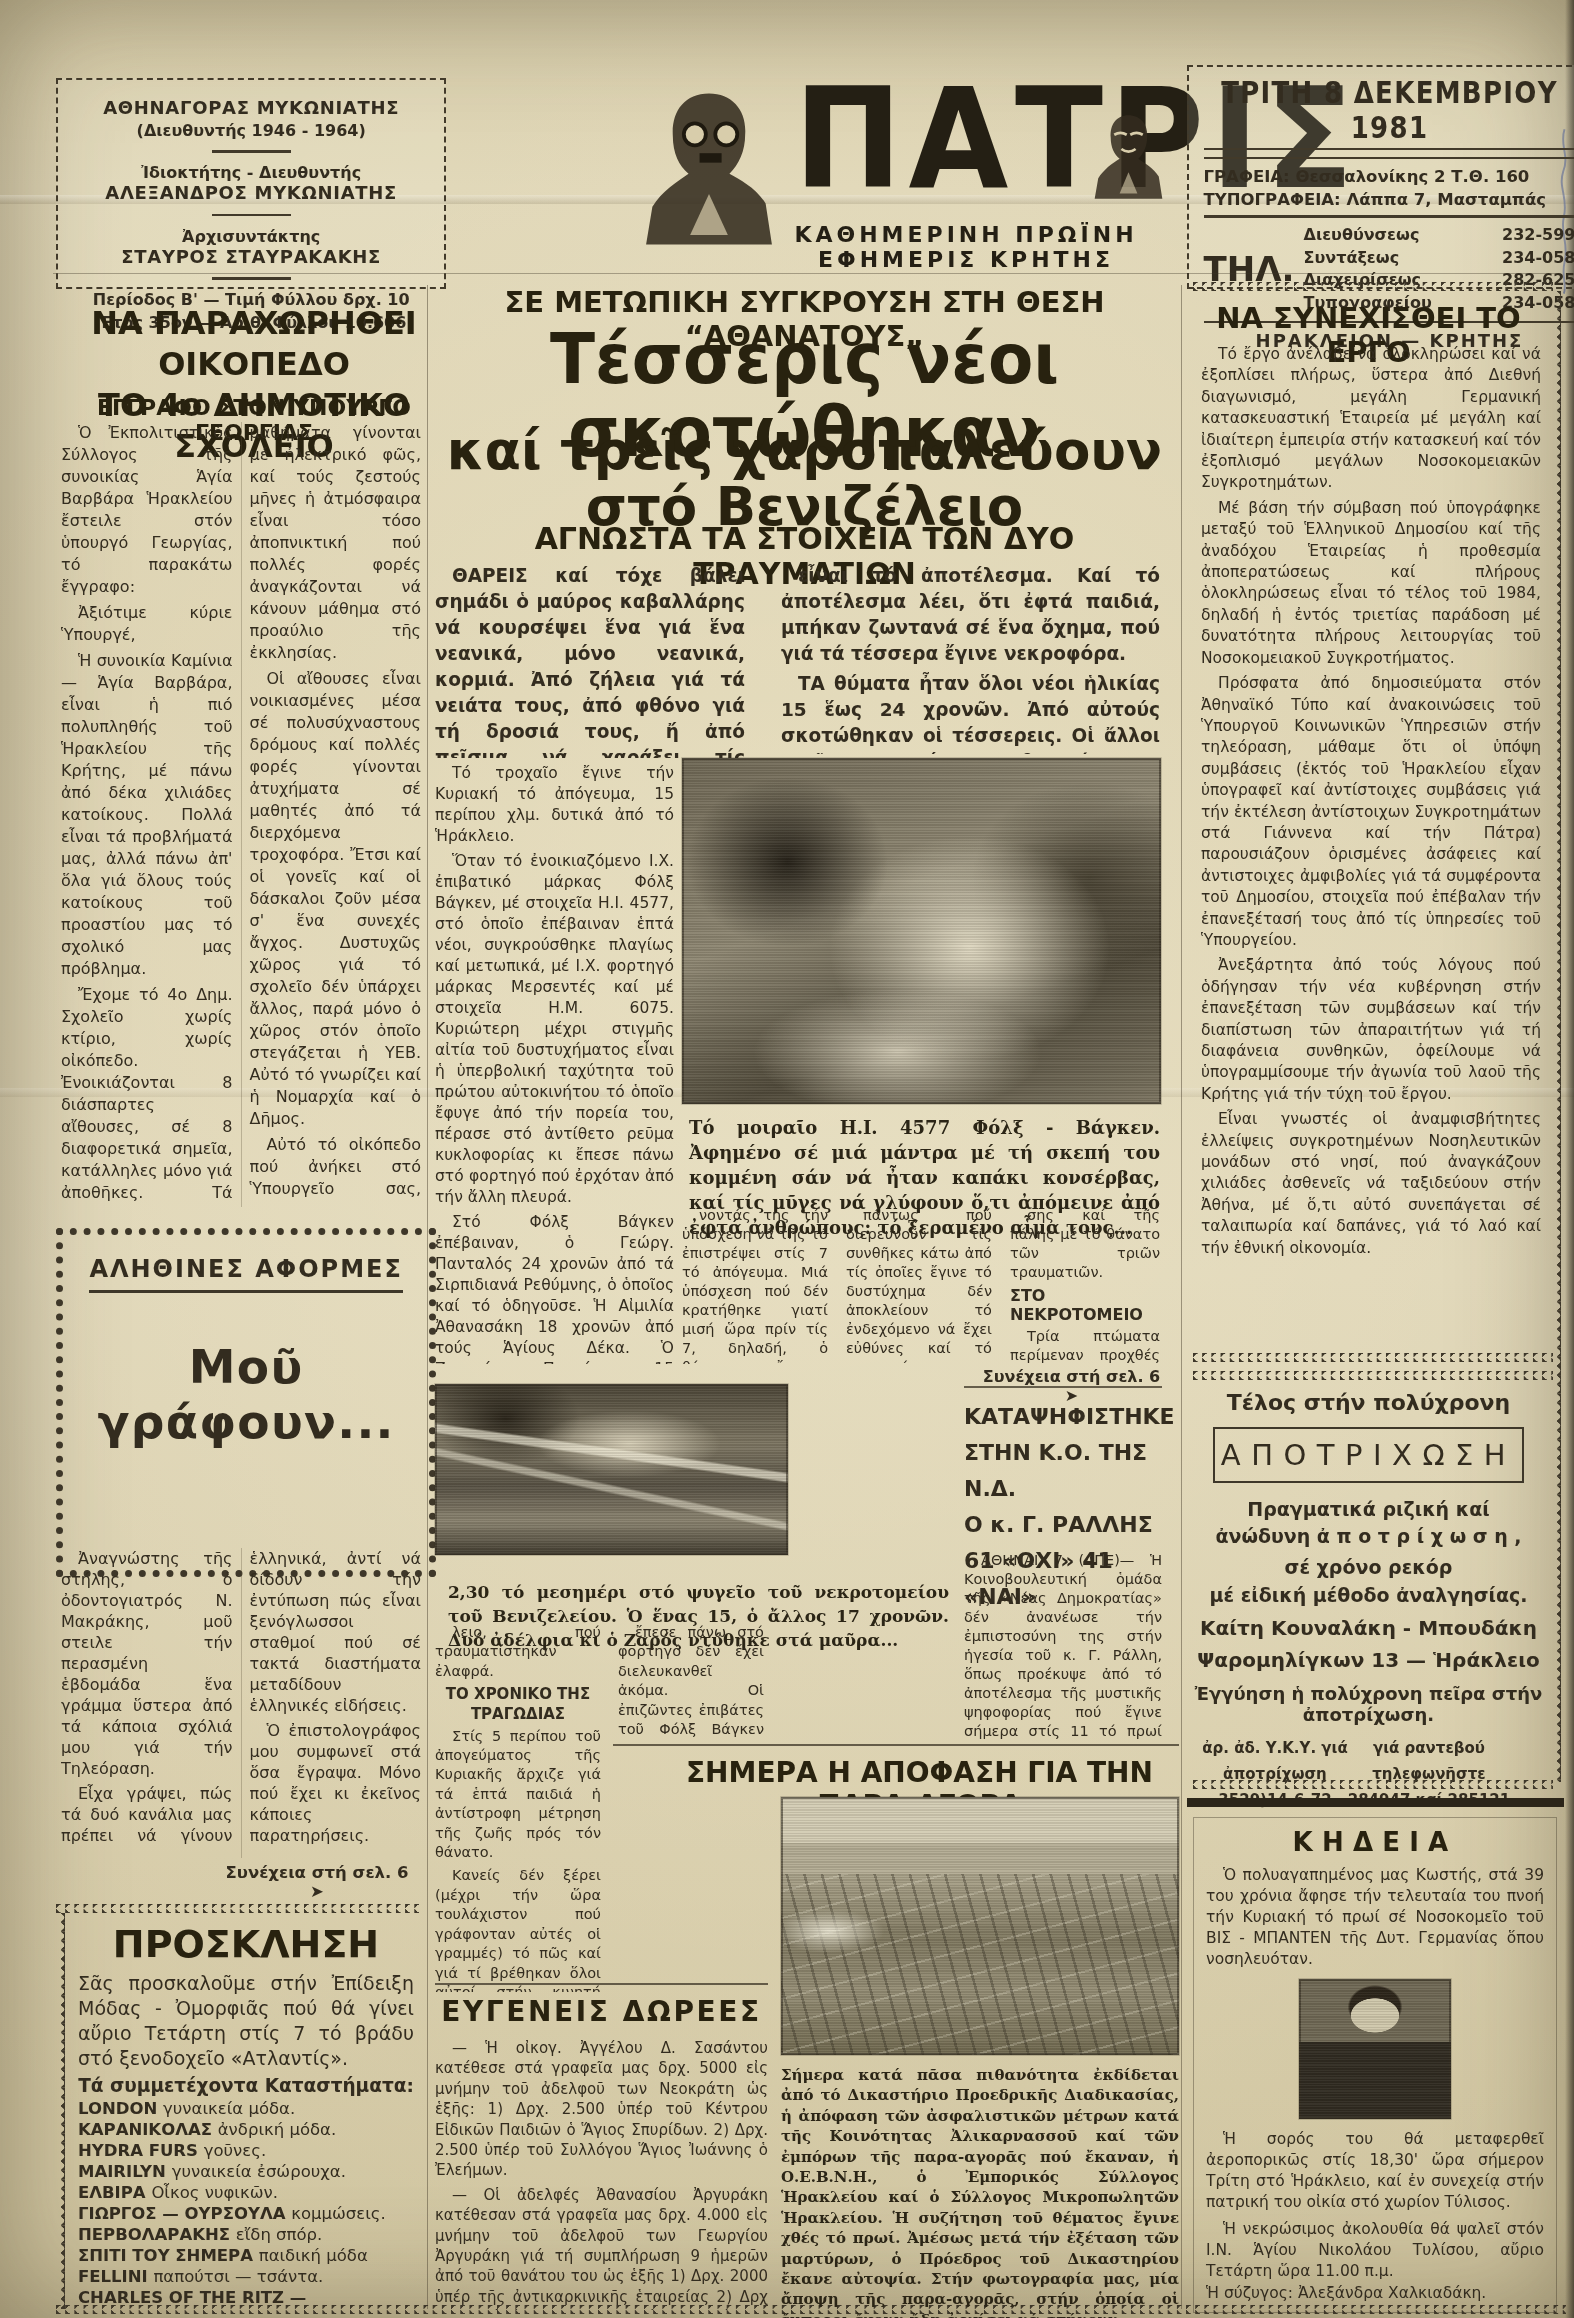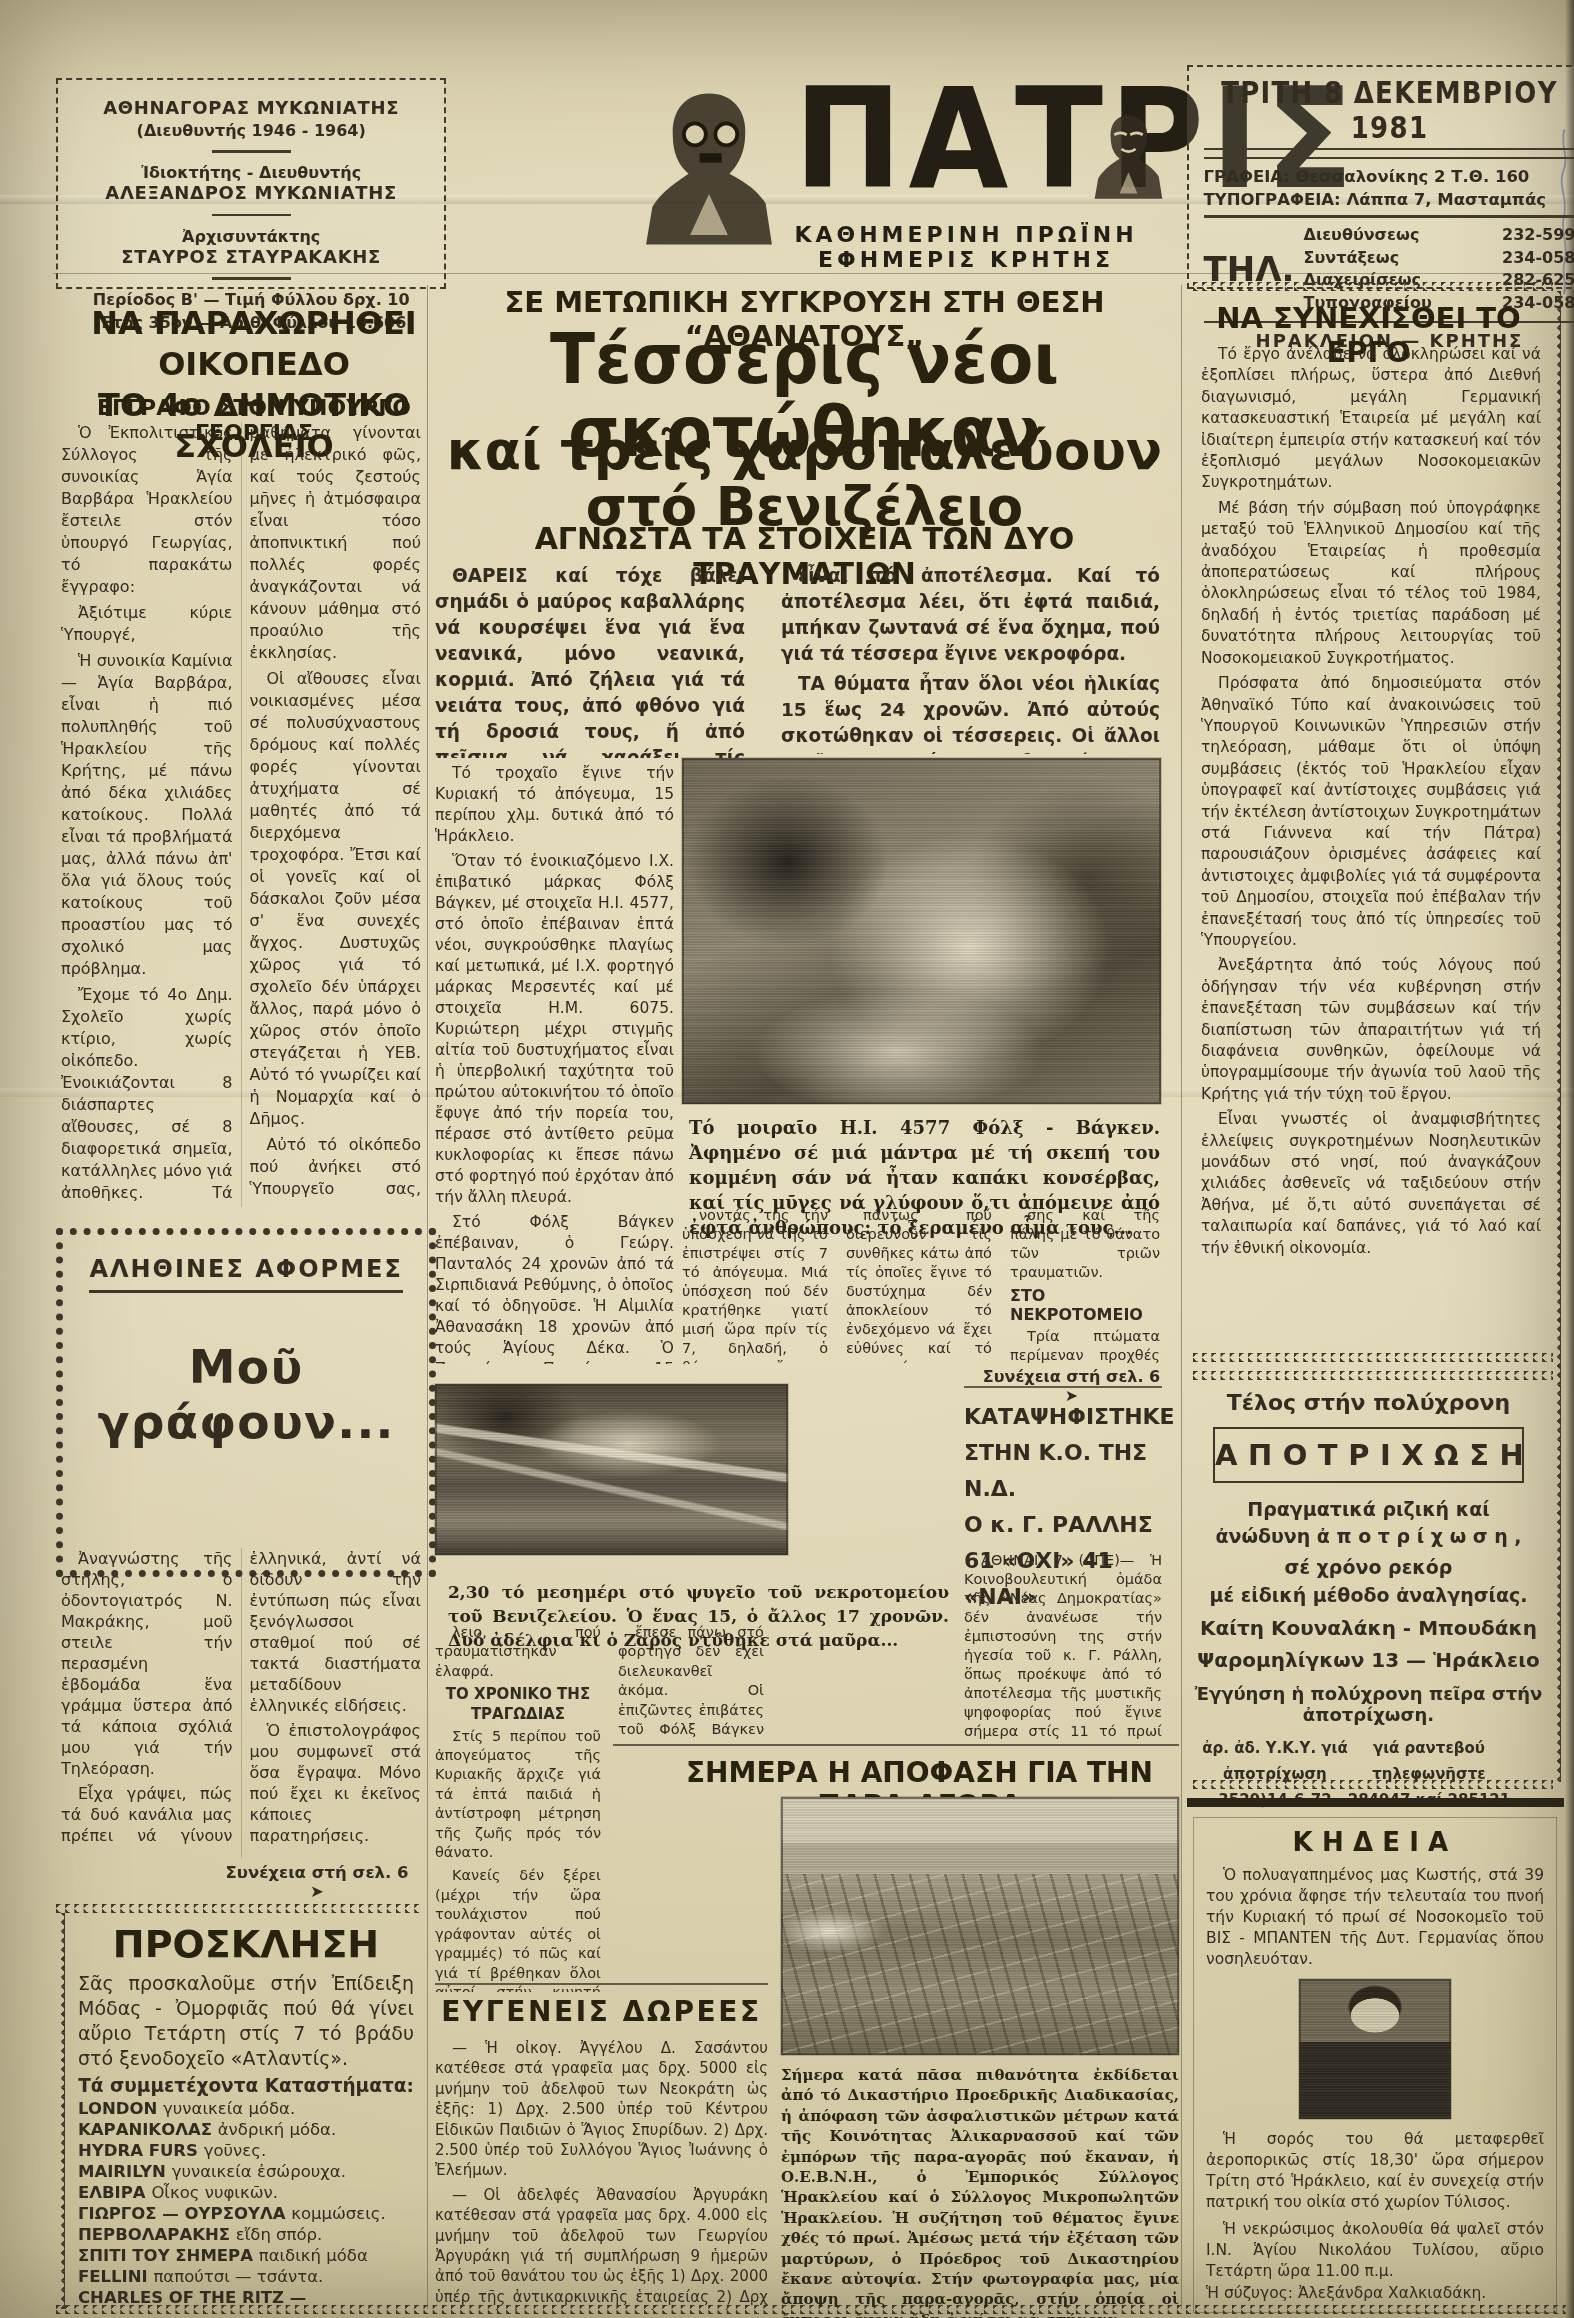--- a/index.html
+++ b/index.html
@@ -354,21 +354,21 @@
       <p>Πρόσφατα ἀπό δημοσιεύματα στόν Ἀθηναϊκό Τύπο καί ἀνακοινώσεις τοῦ Ὑπουργοῦ Κοινωνικῶν Ὑπηρεσιῶν στήν τηλεόραση, μάθαμε ὅτι οἱ ὑπόψη συμβάσεις (ἐκτός τοῦ Ἡρακλείου εἶχαν ὑπογραφεῖ καί ἀντίστοιχες συμβάσεις γιά τήν ἐκτέλεση ἀντίστοιχων Συγκροτημάτων στά Γιάννενα καί τήν Πάτρα) παρουσιάζουν ὁρισμένες ἀσάφειες καί ἀντιστοιχες ἀμφιβολίες γιά τά συμφέροντα τοῦ Δημοσίου, στοιχεῖα πού ἐπέβαλαν τήν ἐπανεξέτασή τους ἀπό τίς ὑπηρεσίες τοῦ Ὑπουργείου.</p>
       <p>Ἀνεξάρτητα ἀπό τούς λόγους πού ὁδήγησαν τήν νέα κυβέρνηση στήν ἐπανεξέταση τῶν συμβάσεων καί τήν διαπίστωση τῶν ἀπαραιτήτων γιά τή διαφάνεια συνθηκῶν, ὀφείλουμε νά ὑπογραμμίσουμε τήν ἀγωνία τοῦ λαοῦ τῆς Κρήτης γιά τήν τύχη τοῦ ἔργου.</p>
       <p>Εἶναι γνωστές οἱ ἀναμφισβήτητες ἐλλείψεις συγκροτημένων Νοσηλευτικῶν μονάδων στό νησί, πού ἀναγκάζουν χιλιάδες ἀσθενεῖς νά ταξιδεύουν στήν Ἀθήνα, μέ ὅ,τι αὐτό συνεπάγεται σέ ταλαιπωρία καί δαπάνες, γιά τό λαό καί τήν ἐθνική οἰκονομία.</p>
     </div>
 
   <div class="abs zzh" style="left:1193px;top:1353px;width:360px"></div>
   <div class="abs zzh" style="left:1193px;top:1371px;width:360px"></div>
 
   <div class="abs" style="left:1193px;top:1390px;width:351px;text-align:center">
     <div style="font-weight:bold;font-size:22px">Τέλος στήν πολύχρονη</div>
-    <div style="margin:12px 20px 0;border:2px solid #3e3729;padding:9.2px 0;font-weight:700;font-size:29px;letter-spacing:10.5px">ΑΠΟΤΡΙΧΩΣΗ</div>
+    <div style="margin:12px 20px 0;border:2px solid #3e3729;padding:9.2px 0;font-weight:400;font-size:29px;letter-spacing:10.5px">ΑΠΟΤΡΙΧΩΣΗ</div>
     <div style="font-weight:bold;font-size:19px;margin-top:14.5px">Πραγματικά ριζική καί</div>
     <div style="font-weight:bold;font-size:19px;margin-top:5.3px">ἀνώδυνη ἀ π ο τ ρ ί χ ω σ η ,</div>
     <div style="font-weight:bold;font-size:19px;margin-top:9.2px">σέ χρόνο ρεκόρ</div>
     <div style="font-weight:bold;font-size:19px;margin-top:5.3px">μέ εἰδική μέθοδο ἀναλγησίας.</div>
     <div style="font-weight:bold;font-size:20px;margin-top:10.5px">Καίτη Κουναλάκη - Μπουδάκη</div>
     <div style="font-weight:bold;font-size:20px;margin-top:8px">Ψαρομηλίγκων 13 — Ἡράκλειο</div>
     <div style="font-weight:bold;font-size:18px;margin-top:10.5px">Ἐγγύηση ἡ πολύχρονη πεῖρα στήν ἀποτρίχωση.</div>
     <div style="display:flex;justify-content:flex-start;margin-top:10.5px;padding:0 9.2px">
       <div style="font-weight:bold;font-size:15px;line-height:26px;text-align:center">
         <div>ἀρ. ἀδ. Υ.Κ.Υ. γιά</div>

